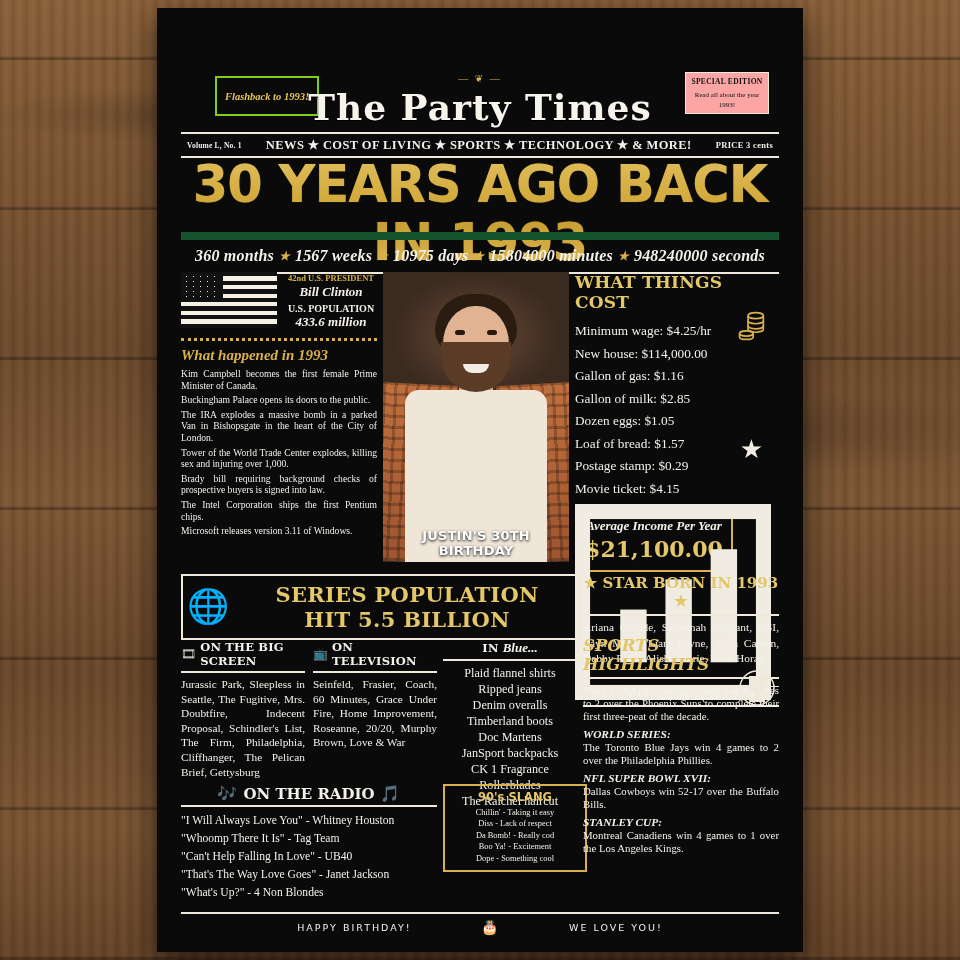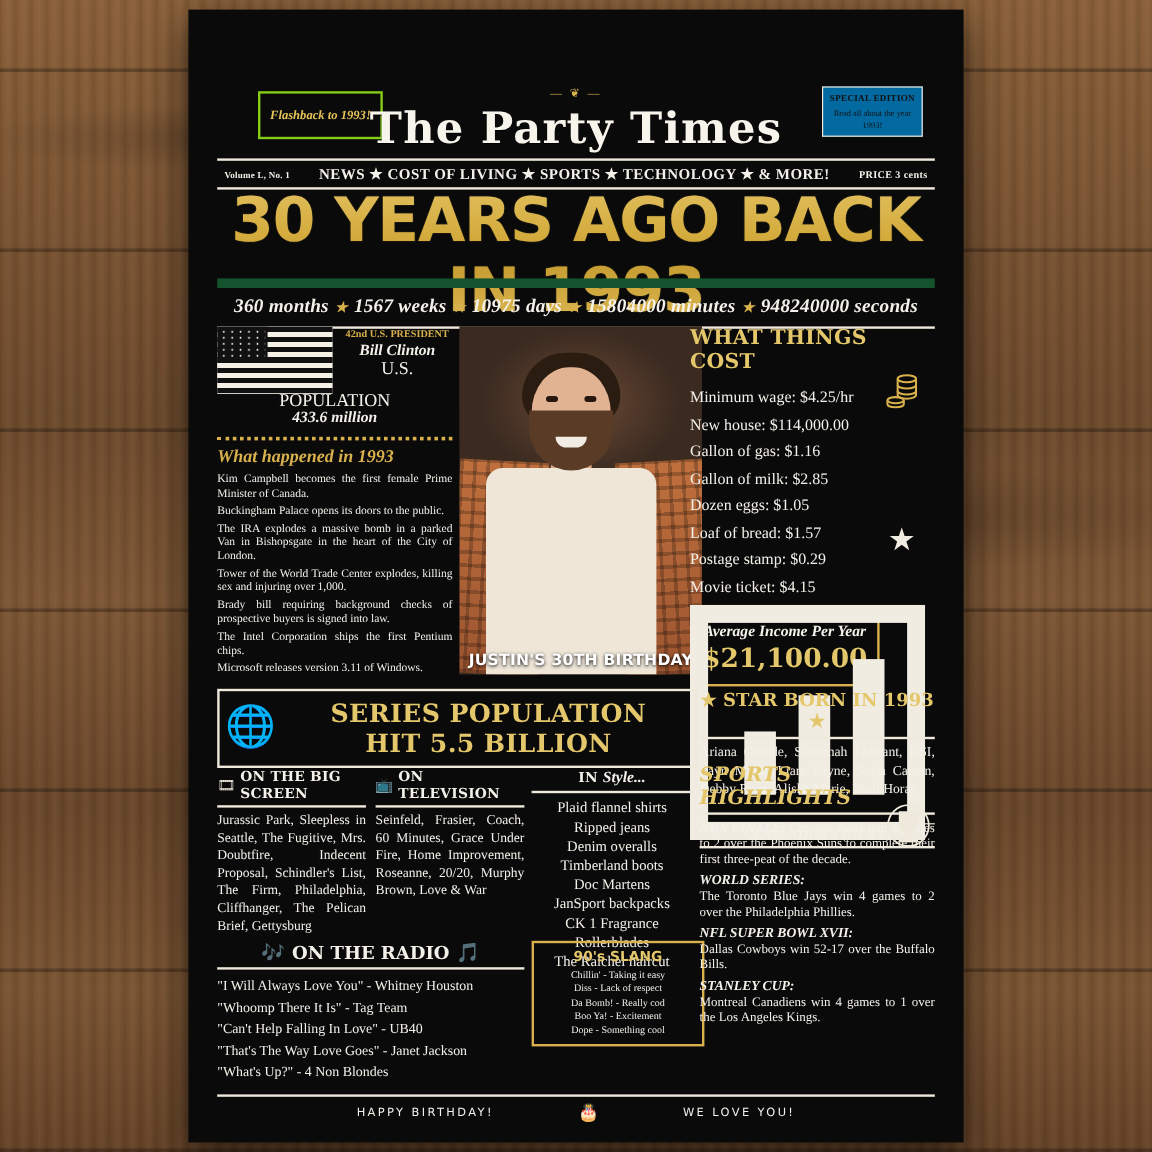--- a/index.html
+++ b/index.html
@@ -36,21 +36,21 @@
 
   
   .flashback{
     position:absolute;left:34px;top:48px;width:100px;height:36px;
     border:2px solid #84cc16;color:#e8c558;
     display:flex;flex-direction:column;align-items:center;justify-content:center;
     font-style:italic;font-weight:bold;font-size:10.5px;line-height:13px;text-align:center;
   }
   .special{
     position:absolute;right:10px;top:44px;width:82px;height:40px;
-    border:1.5px solid #efe9dc;background:#0369a1;color:#111;
+    border:1.5px solid #efe9dc;background:#fca5a5;color:#111;
     display:flex;flex-direction:column;align-items:center;justify-content:center;
     text-align:center;line-height:10px;
   }
   .special .t1{font-size:7.5px;font-weight:bold;letter-spacing:.3px;}
   .special .t2{font-size:7px;margin-top:3px;}
   .masthead{
     position:absolute;left:0;right:0;top:46px;text-align:center;
   }
   .masthead .title{
     font-family:"DejaVu Serif", serif;
@@ -84,36 +84,36 @@
   .timebar{
     position:absolute;left:0;right:0;top:204px;height:32px;
     border-top:8px solid #14532d;border-bottom:2px solid #efe9dc;
     display:flex;align-items:center;justify-content:center;
     font-style:italic;font-weight:bold;font-size:16px;letter-spacing:.2px;
   }
   .timebar .star{color:#d9b14c;margin:0 5px;font-size:12px;}
 
   
   .colL{position:absolute;left:0;top:244px;width:196px;}
-  .colM{position:absolute;left:202px;top:244px;width:202px;height:290px;}
+  .colM{position:absolute;left:202px;top:244px;width:186px;height:290px;}
   .colR{position:absolute;left:394px;top:244px;width:204px;}
 
   .flag{width:96px;height:56px;background:#f5f1e6;position:relative;float:left;margin-right:8px;}
   .flag .stripes{position:absolute;inset:0;
     background:repeating-linear-gradient(180deg,#111 0 4.3px,#f5f1e6 4.3px 8.6px);}
   .flag .canton{position:absolute;left:0;top:0;width:42px;height:30px;background:#111;}
   .flag .canton:after{
     content:"";position:absolute;inset:2px;
     background-image:radial-gradient(#f5f1e6 .9px, transparent 1px);
     background-size:7px 5px;
   }
   .prez{font-size:10.5px;line-height:13px;text-align:center;}
   .prez .small{color:#d9b14c;font-size:8.5px;font-weight:bold;}
   .prez .name{font-style:italic;font-weight:bold;font-size:13px;}
-  .prez .lbl{font-weight:normal;font-size:15px;margin-top:4px;}
+  .prez .lbl{font-weight:bold;font-size:10px;margin-top:4px;}
   .prez .num{font-style:italic;font-weight:bold;font-size:13px;}
 
   .dots{border-top:3px dotted #d9b14c;margin:10px 0 6px 0;}
   .h-gold{color:#d9b14c;font-style:italic;font-weight:bold;font-size:15px;}
   .body-txt{font-size:9.6px;line-height:11.6px;text-align:justify;margin-top:4px;}
   .body-txt p{margin:0 0 3px 0;}
 
   .photo{
     position:absolute;inset:0;
     background:
@@ -360,21 +360,21 @@
       <div class="colhead">
         <span class="ico">📺</span>
         <span class="lbl">ON TELEVISION</span>
       </div>
       <div class="colbody">Seinfeld, Frasier, Coach, 60 Minutes, Grace Under Fire, Home Improvement, Roseanne, 20/20, Murphy Brown, Love &amp; War</div>
     </div>
 
     <div class="sty">
       <div class="colhead">
         <span class="lbl">IN</span>
-        <span class="sty-title">Style...</span>
+        <span class="sty-title">Blue...</span>
       </div>
       <div class="colbody">
         <div>Plaid flannel shirts</div>
         <div>Ripped jeans</div>
         <div>Denim overalls</div>
         <div>Timberland boots</div>
         <div>Doc Martens</div>
         <div>JanSport backpacks</div>
         <div>CK 1 Fragrance</div>
         <div>Rollerblades</div>

